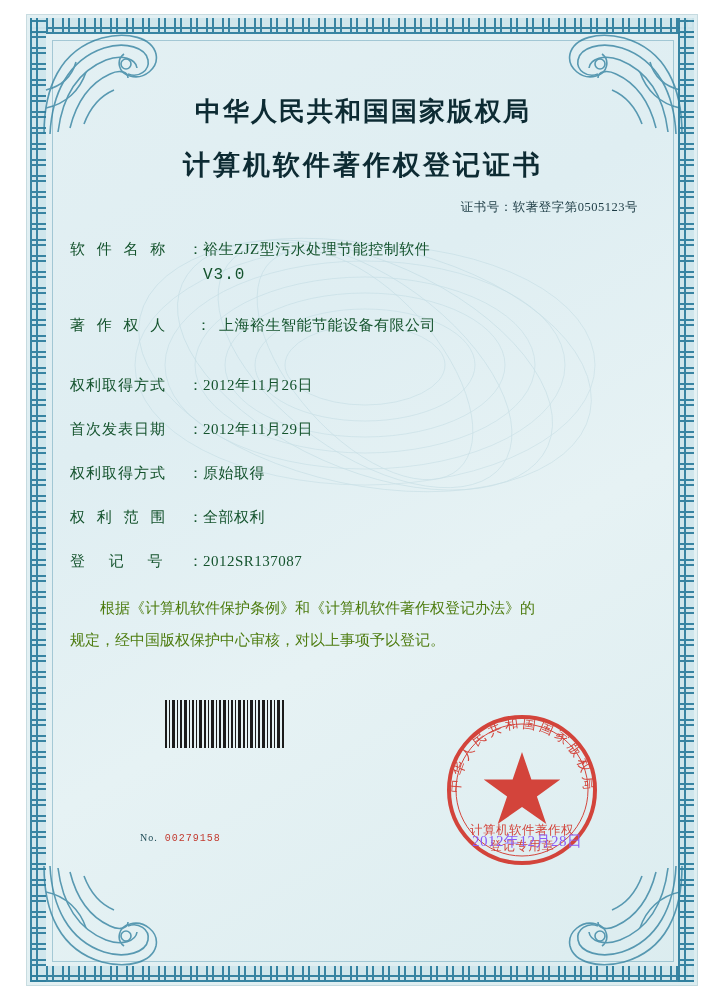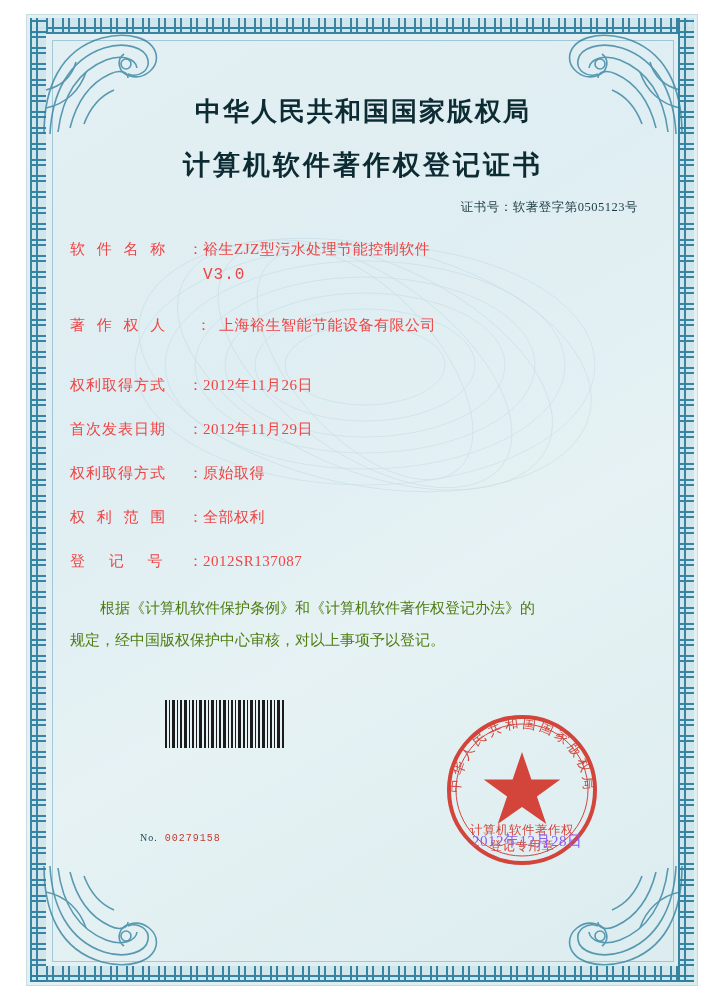--- a/index.html
+++ b/index.html
@@ -127,21 +127,21 @@
   }
 
   .field-block { margin-top: 20px; }
 
   .field-row {
     display: flex;
     align-items: flex-start;
     font-size: 15px;
     line-height: 26px;
     margin-bottom: 14px;
-    color: #ef4444;
+    color: #14532d;
   }
   .field-row .label {
     width: 118px;
     flex: 0 0 118px;
     letter-spacing: 4px;
     white-space: nowrap;
   }
   .field-row .label.tight { letter-spacing: 1px; }
   .field-row .colon {
     flex: 0 0 12px;

